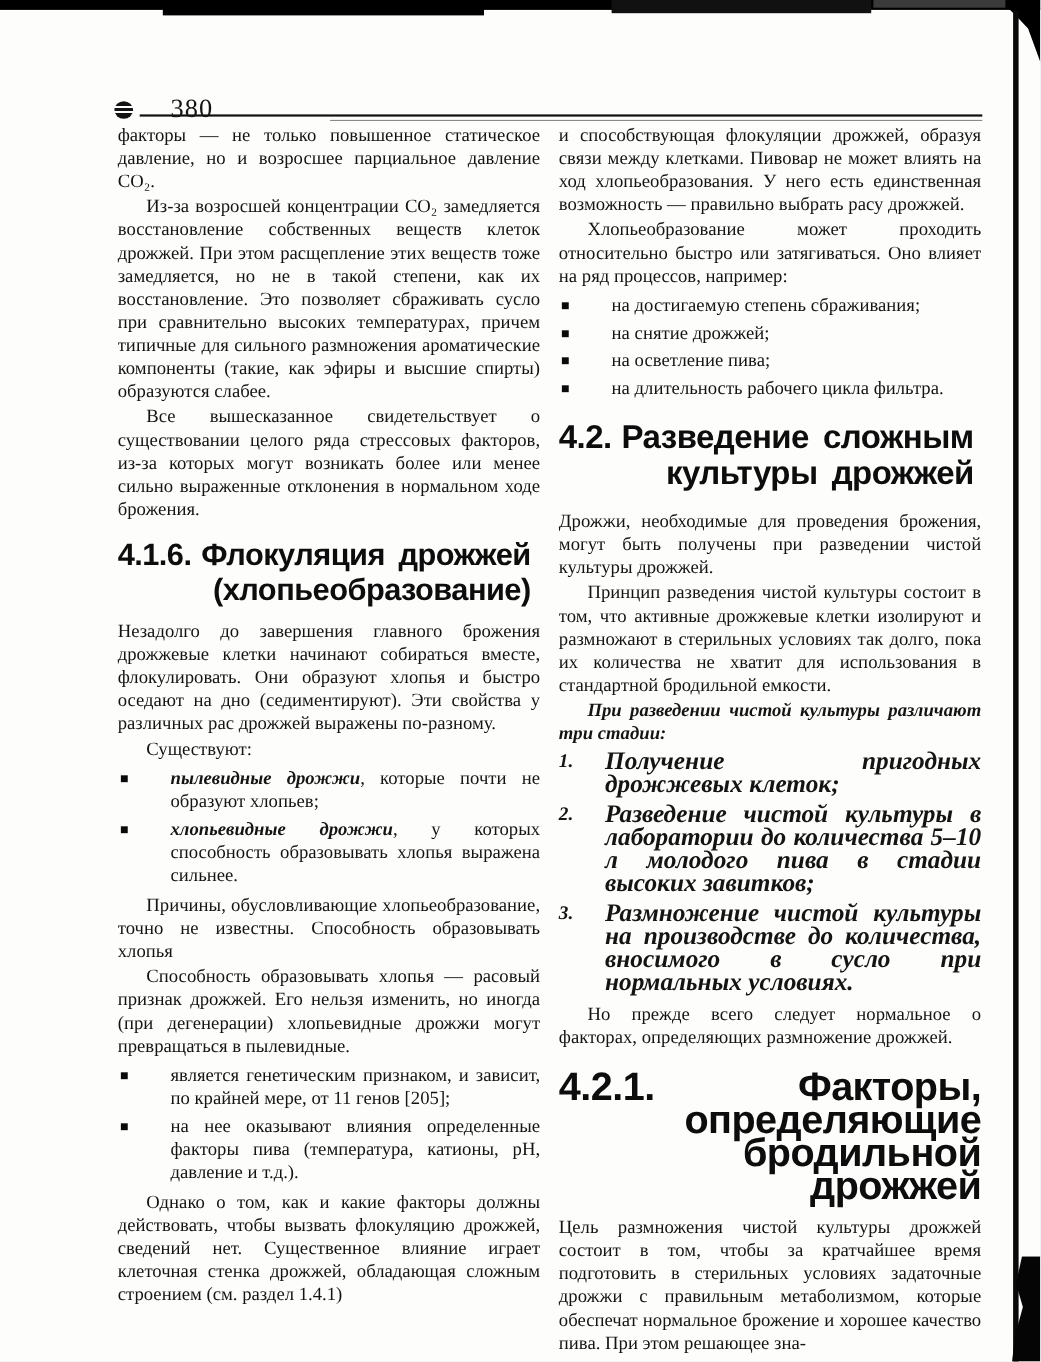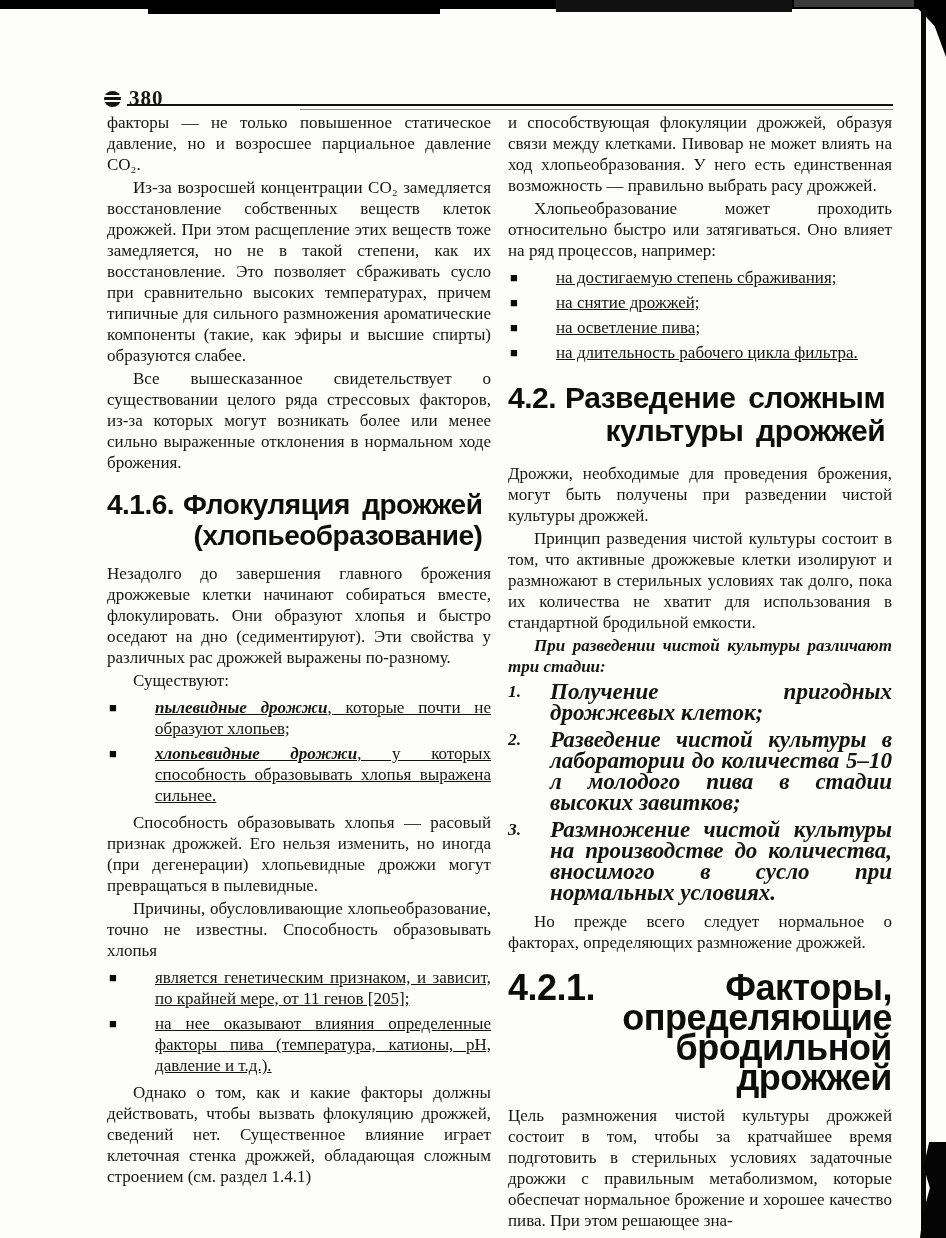--- a/index.html
+++ b/index.html
@@ -15,21 +15,21 @@
   .topbar-gray{position:absolute;top:0;left:794px;width:120px;height:7px;background:#3a3a3a;}
   .corner-blob{position:absolute;top:7px;right:0;width:30px;height:50px;background:#000;
     clip-path:polygon(0 0,100% 0,100% 100%,62% 38%,18% 10%);}
   .edge-line{position:absolute;top:10px;left:921px;width:5px;height:1228px;background:#0a0a0a;}
   .bottom-blob{position:absolute;bottom:0;right:0;width:26px;height:96px;background:#050505;
     clip-path:polygon(35% 0,100% 0,100% 100%,0 100%,12% 74%,38% 48%,14% 26%);}
   
   .runhead{position:absolute;top:86px;left:104px;display:flex;align-items:center;gap:8px;}
   .page-marker{width:17px;height:16px;border-radius:50%;
     background:linear-gradient(#131313 0 4px,#fff 4px 6px,#131313 6px 9px,#fff 9px 11px,#131313 11px 16px);}
-  .pagenum{font-size:21px;font-weight:bold;letter-spacing:1px;}
+  .pagenum{font-size:24px;font-weight:normal;letter-spacing:1px;margin-left:26px;}
   .head-rule{position:absolute;top:104px;left:127px;width:766px;height:2px;background:#111;}
   .head-rule2{position:absolute;top:109px;left:300px;width:593px;height:1px;background:#8a8a8a;}
   
   .col{position:absolute;top:112px;width:384px;font-size:17px;line-height:21px;
     text-align:justify;}
   .col-left{left:107px;}
   .col-right{left:508px;}
   p{margin:0 0 2px 0;}
   .ind{text-indent:26px;}
   .bi{font-weight:bold;font-style:italic;}
@@ -37,21 +37,21 @@
   .heading{display:flex;font-family:"Liberation Sans", sans-serif;font-weight:700;
     letter-spacing:-0.5px;word-spacing:5px;text-align:right;color:#0d0d0d;}
   .h-sub{font-size:28px;line-height:31px;margin:16px 0 12px 0;}
   .h-main{font-size:30px;line-height:33px;margin:18px 0 16px 0;}
   .h-sub2{font-size:36px;line-height:30px;margin:20px 0 12px 0;}
   .hnum{margin-right:9px;flex:none;}
   
   .blist{margin:6px 0 6px 0;}
   .li{display:flex;margin:0 0 4px 0;}
   .sq{flex:none;width:46px;font-size:13px;line-height:21px;color:#0a0a0a;padding-left:2px;}
-  .li-text{flex:1;text-align:justify;text-decoration:underline;}
+  .li-text{flex:1;text-align:justify;}
   .nlist{margin:4px 0 8px 0;}
   .nli{display:flex;margin:0 0 6px 0;}
   .nnum{flex:none;width:42px;font-weight:700;font-style:italic;font-size:17.5px;}
   .ntext{flex:1;font-weight:700;font-style:italic;font-size:23px;text-align:justify;}
 </style>
 </head>
 <body>
 
 <div class="page">
 
@@ -88,22 +88,22 @@
       <div class="li">
         <span class="sq">■</span>
         <div class="li-text"><span class="bi">пылевидные дрожжи</span><span>, которые почти не образуют хлопьев;</span></div>
       </div>
       <div class="li">
         <span class="sq">■</span>
         <div class="li-text"><span class="bi">хлопьевидные дрожжи</span><span>, у которых способность образовывать хлопья выражена сильнее.</span></div>
       </div>
     </div>
 
+    <p class="ind">Причины, обусловливающие хлопьеобразование, точно не известны. Способность образовывать хлопья</p>
     <p class="ind">Способность образовывать хлопья — расовый признак дрожжей. Его нельзя изменить, но иногда (при дегенерации) хлопьевидные дрожжи могут превращаться в пылевидные.</p>
-    <p class="ind">Причины, обусловливающие хлопьеобразование, точно не известны. Способность образовывать хлопья</p>
 
     <div class="blist">
       <div class="li">
         <span class="sq">■</span>
         <div class="li-text">является генетическим признаком, и зависит, по крайней мере, от 11 генов [205];</div>
       </div>
       <div class="li">
         <span class="sq">■</span>
         <div class="li-text">на нее оказывают влияния определенные факторы пива (температура, катионы, pH, давление и т.д.).</div>
       </div>

